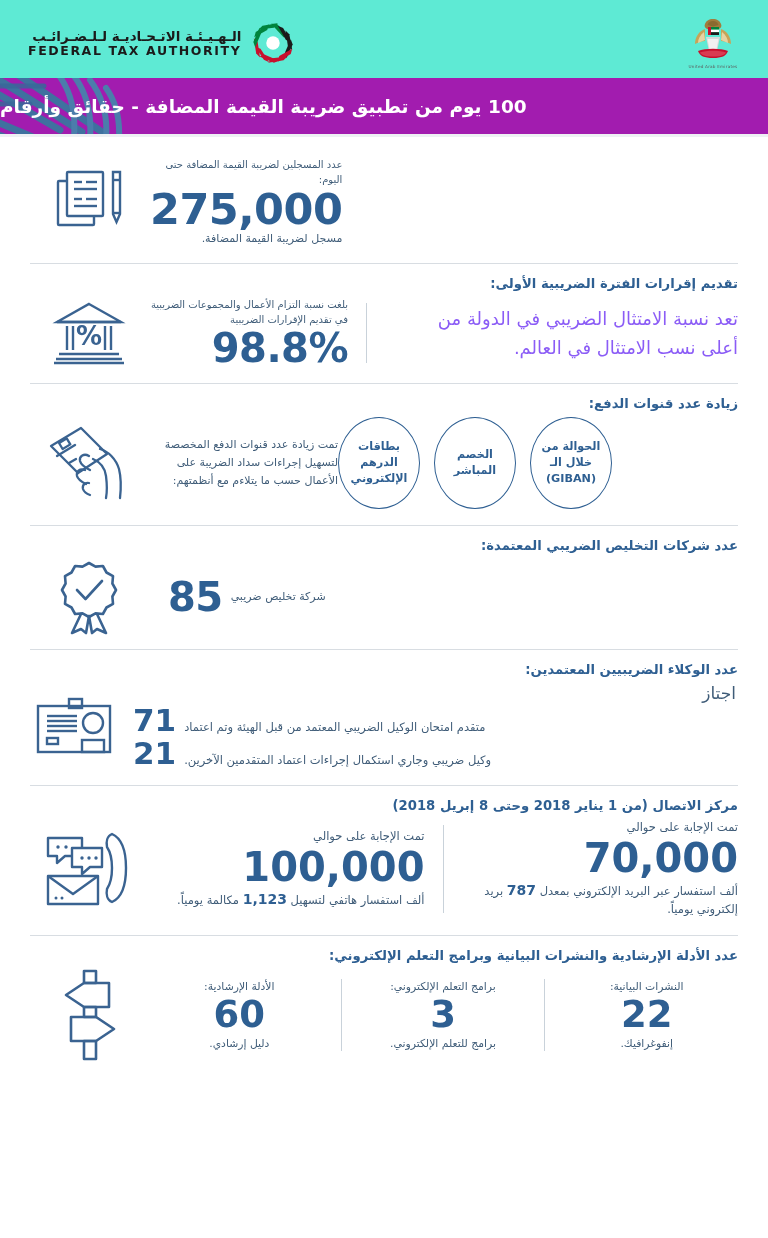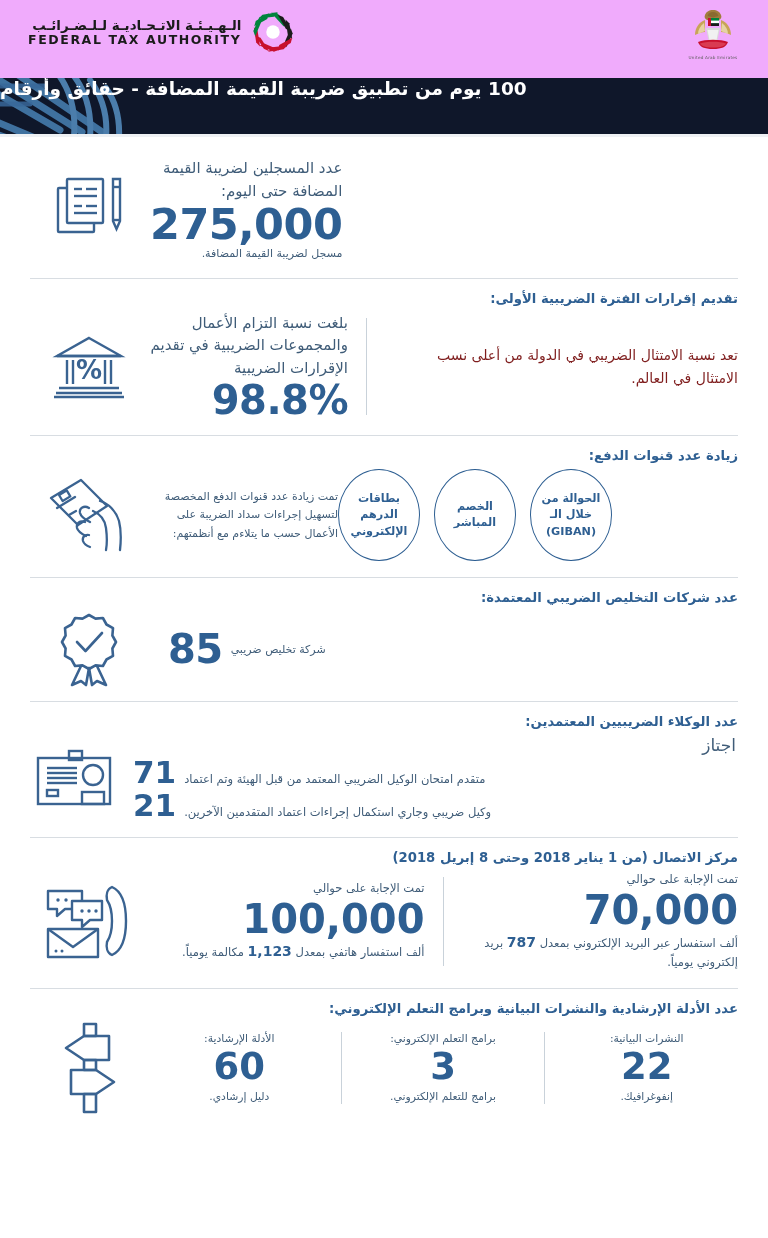--- a/index.html
+++ b/index.html
@@ -17,23 +17,23 @@
     position: relative;
     width: 768px;
     height: 1238px;
     background: #ffffff;
   }
 
   
   .header {
     position: relative;
     height: 78px;
-    background: #f0abfc;
-    display: flex;
-    align-items: flex-start;
+    background: #5eead4;
+    display: flex;
+    align-items: center;
     justify-content: space-between;
     padding: 8px 20px 0 28px;
     direction: ltr;
   }
 
   .fta-logo {
     display: flex;
     align-items: center;
     gap: 8px;
     direction: ltr;
@@ -72,24 +72,24 @@
     color: #5c5c5c;
     letter-spacing: 0.2px;
     margin-top: 1px;
     white-space: nowrap;
   }
 
   
   .banner {
     position: relative;
     height: 56px;
-    background: #0f172a;
+    background: #a21caf;
     overflow: hidden;
     display: flex;
-    align-items: flex-start;
+    align-items: center;
     justify-content: flex-end;
     padding-right: 30px;
   }
   .banner-pattern {
     position: absolute;
     left: 0; top: 0;
     width: 330px; height: 56px;
     opacity: 1;
     pointer-events: none;
   }
@@ -142,21 +142,21 @@
     align-items: center;
     justify-content: center;
   }
 
   .stat-block {
     direction: rtl;
     text-align: right;
     line-height: 1.35;
   }
   .stat-lead {
-    font-size: 15px;
+    font-size: 10px;
     color: #3f5c78;
     line-height: 1.5;
   }
   .stat-big {
     font-size: 43px;
     font-weight: 700;
     color: #2e5f92;
     letter-spacing: -0.5px;
     line-height: 1.05;
     direction: ltr;
@@ -170,22 +170,22 @@
   .vline {
     width: 1px;
     background: #c9d2da;
     align-self: stretch;
     margin: 6px 18px;
   }
 
   .quote {
     direction: rtl;
     text-align: right;
-    font-size: 14px;
-    color: #7f1d1d;
+    font-size: 18px;
+    color: #8b5cf6;
     line-height: 1.62;
     letter-spacing: 0.4px;
   }
 
   
   .circles {
     display: flex;
     flex-direction: row-reverse;
     gap: 14px;
     align-items: center;
@@ -507,21 +507,21 @@
           <circle cx="12" cy="68" r="1.5" fill="#3a6391" stroke="none"></circle>
           <circle cx="18" cy="68" r="1.5" fill="#3a6391" stroke="none"></circle>
           <path d="M68 4 c9 4 14 16 14 34 c0 18 -5 30 -14 34 c-5 -2 -6 -8 -5 -13 c4 -6 5 -13 5 -21 c0 -8 -1 -15 -5 -21 c-1 -5 0 -11 5 -13 Z"></path>
         </svg>
       </div>
 
       <div class="cc-col">
         <div class="cc-lead">تمت الإجابة على حوالي</div>
         <div class="cc-big">100,000</div>
         <div class="cc-tail">
-          <span>ألف استفسار هاتفي بمعدل</span>
+          <span>ألف استفسار هاتفي لتسهيل</span>
           <span class="cc-mid">1,123</span>
           <span>مكالمة يومياً.</span>
         </div>
       </div>
 
       <div class="vline"></div>
 
       <div class="cc-col">
         <div class="cc-lead">تمت الإجابة على حوالي</div>
         <div class="cc-big">70,000</div>

